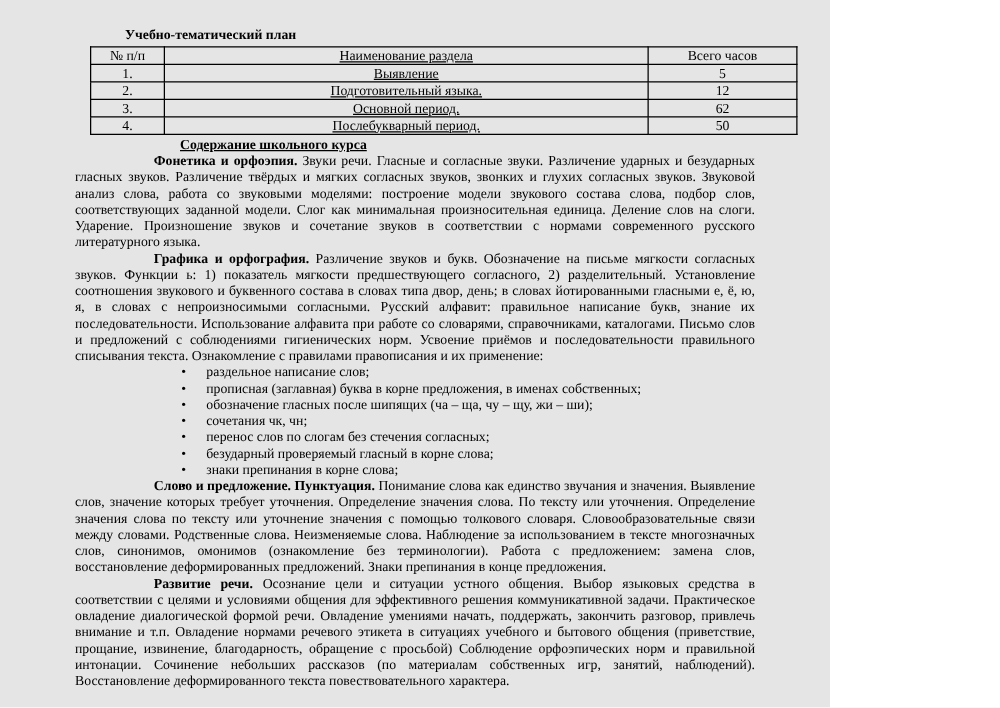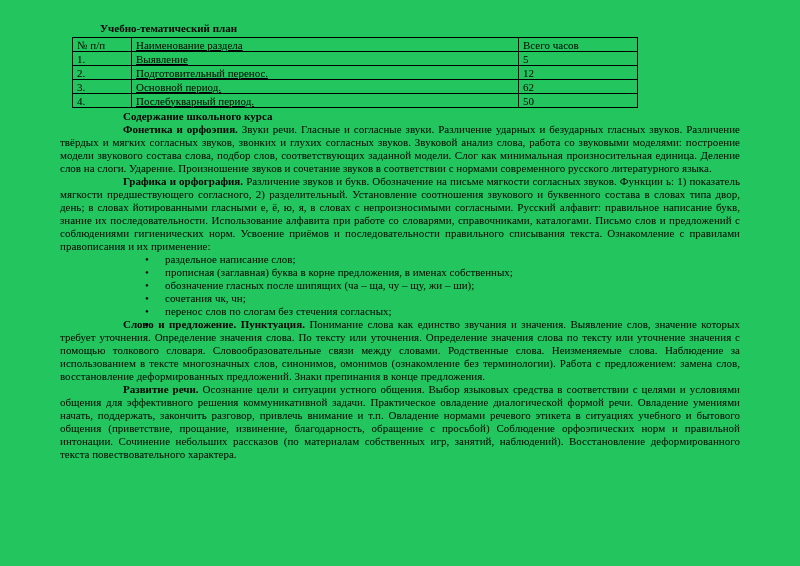--- a/index.html
+++ b/index.html
@@ -1,55 +1,56 @@
 <!DOCTYPE html>
 <html><head>
 <meta charset="utf-8">
 <style>
   html, body {
     margin: 0;
     padding: 0;
     background: #ffffff;
   }
   .page {
-    width: 800px;
+    width: 664px;
     height: 566px;
-    background: #22c55e;
+    background: #e5e5e5;
     color: #000000;
     font-family: "Liberation Serif", "DejaVu Serif", serif;
     font-size: 11px;
     line-height: 13px;
     overflow: hidden;
     box-sizing: border-box;
     padding: 22px 60px 0 60px;
   }
   .heading-plan {
     font-weight: bold;
     margin-left: 40px;
     margin-bottom: 2px;
   }
   .heading-content {
     font-weight: bold;
-    margin-left: 63px;
+    margin-left: 84px;
+    text-decoration: underline;
   }
   table.plan {
     border-collapse: collapse;
     table-layout: fixed;
     width: 538px;
     margin-left: 12px;
     margin-bottom: 2px;
   }
   table.plan td, table.plan th {
     border: 1px solid #000000;
     font-weight: normal;
     font-size: 11px;
     line-height: 12px;
     height: 13px;
     padding: 0 4px;
-    text-align: left;
+    text-align: center;
     overflow: hidden;
     white-space: nowrap;
   }
   .c-num   { width: 50px; }
   .c-name  { width: 378px; }
   .c-hours { width: 110px; }
   td.c-num { text-align: right; padding-right: 8px; }
   th.c-num { text-align: left; padding-left: 4px; }
   td.c-name, th.c-name { padding-left: 40px; text-decoration: underline; }
   th.c-hours { padding-left: 6px; }
@@ -91,21 +92,21 @@
       </tr>
     </thead>
     <tbody>
       <tr>
         <td class="c-num">1.</td>
         <td class="c-name">Выявление</td>
         <td class="c-hours">5</td>
       </tr>
       <tr>
         <td class="c-num">2.</td>
-        <td class="c-name">Подготовительный перенос.</td>
+        <td class="c-name">Подготовительный языка.</td>
         <td class="c-hours">12</td>
       </tr>
       <tr>
         <td class="c-num">3.</td>
         <td class="c-name">Основной период.</td>
         <td class="c-hours">62</td>
       </tr>
       <tr>
         <td class="c-num">4.</td>
         <td class="c-name">Послебукварный период.</td>
@@ -119,22 +120,22 @@
   <div class="para"><b>Фонетика и орфоэпия.</b> <span>Звуки речи. Гласные и согласные звуки. Различение ударных и безударных гласных звуков. Различение твёрдых и мягких согласных звуков, звонких и глухих согласных звуков. Звуковой анализ слова, работа со звуковыми моделями: построение модели звукового состава слова, подбор слов, соответствующих заданной модели. Слог как минимальная произносительная единица. Деление слов на слоги. Ударение. Произношение звуков и сочетание звуков в соответствии с нормами современного русского литературного языка.</span></div>
 
   <div class="para"><b>Графика и орфография.</b> <span>Различение звуков и букв. Обозначение на письме мягкости согласных звуков. Функции ь: 1) показатель мягкости предшествующего согласного, 2) разделительный. Установление соотношения звукового и буквенного состава в словах типа двор, день; в словах йотированными гласными е, ё, ю, я, в словах с непроизносимыми согласными. Русский алфавит: правильное написание букв, знание их последовательности. Использование алфавита при работе со словарями, справочниками, каталогами. Письмо слов и предложений с соблюдениями гигиенических норм. Усвоение приёмов и последовательности правильного списывания текста. Ознакомление с правилами правописания и их применение:</span></div>
 
   <ul class="rules">
     <li><span class="bullet-dot">•</span><span>раздельное написание слов;</span></li>
     <li><span class="bullet-dot">•</span><span>прописная (заглавная) буква в корне предложения, в именах собственных;</span></li>
     <li><span class="bullet-dot">•</span><span>обозначение гласных после шипящих (ча – ща, чу – щу, жи – ши);</span></li>
     <li><span class="bullet-dot">•</span><span>сочетания чк, чн;</span></li>
     <li><span class="bullet-dot">•</span><span>перенос слов по слогам без стечения согласных;</span></li>
-    <li><span class="bullet-dot">•</span></li>
-    <li><span class="bullet-dot">•</span></li>
+    <li><span class="bullet-dot">•</span><span>безударный проверяемый гласный в корне слова;</span></li>
+    <li><span class="bullet-dot">•</span><span>знаки препинания в корне слова;</span></li>
     <li><span class="bullet-dot">•</span></li>
   </ul>
 
   <div class="para"><b>Слово и предложение. Пунктуация.</b> <span>Понимание слова как единство звучания и значения. Выявление слов, значение которых требует уточнения. Определение значения слова. По тексту или уточнения. Определение значения слова по тексту или уточнение значения с помощью толкового словаря. Словообразовательные связи между словами. Родственные слова. Неизменяемые слова. Наблюдение за использованием в тексте многозначных слов, синонимов, омонимов (ознакомление без терминологии). Работа с предложением: замена слов, восстановление деформированных предложений. Знаки препинания в конце предложения.</span></div>
 
   <div class="para"><b>Развитие речи.</b> <span>Осознание цели и ситуации устного общения. Выбор языковых средства в соответствии с целями и условиями общения для эффективного решения коммуникативной задачи. Практическое овладение диалогической формой речи. Овладение умениями начать, поддержать, закончить разговор, привлечь внимание и т.п. Овладение нормами речевого этикета в ситуациях учебного и бытового общения (приветствие, прощание, извинение, благодарность, обращение с просьбой) Соблюдение орфоэпических норм и правильной интонации. Сочинение небольших рассказов (по материалам собственных игр, занятий, наблюдений). Восстановление деформированного текста повествовательного характера.</span></div>
 
 </div>
 
 </body></html>

